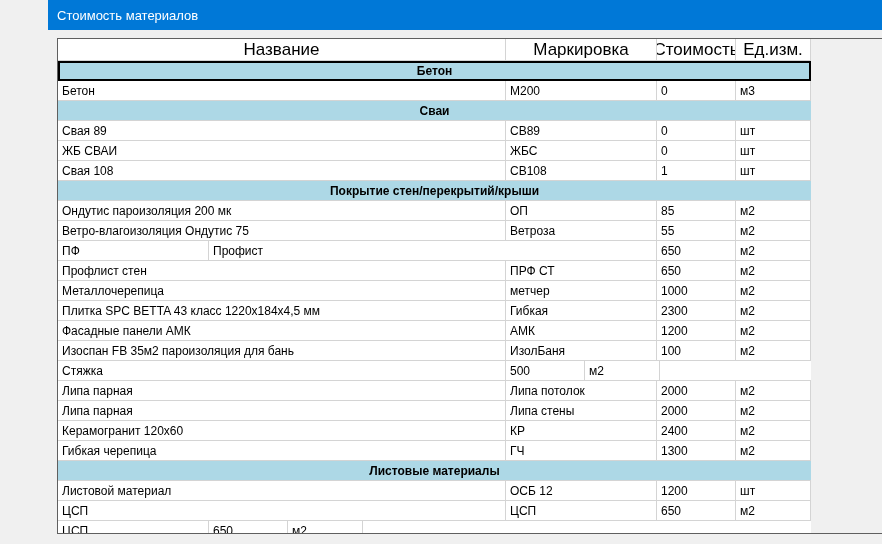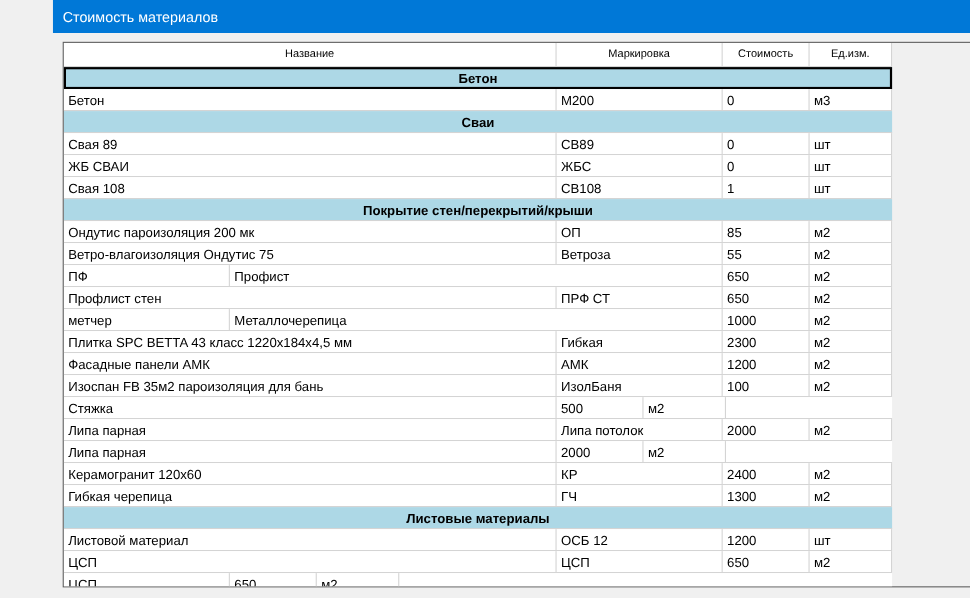--- a/index.html
+++ b/index.html
@@ -44,21 +44,21 @@
   }
   .grid-header {
     display:flex; width:753px; height:22px; background:#fff;
     box-sizing:border-box;
     border-bottom:1px solid var(--grid-line,#D4D4D4);
   }
   .hcell {
     box-sizing:border-box;
     border-right:1px solid var(--grid-line,#D4D4D4);
     display:flex; align-items:center; justify-content:center;
-    font-size:10px; color:#000; white-space:nowrap; overflow:hidden;
+    font-size:17px; color:#000; white-space:nowrap; overflow:hidden;
   }
   .c0 { width:448px; } .c1 { width:151px; } .c2 { width:79px; } .c3 { width:75px; }
   .rows { width:753px; }
   .row {
     height:20px; box-sizing:border-box; background:#fff;
     display:flex; border-bottom:1px solid var(--grid-line,#D4D4D4);
   }
   .cell {
     box-sizing:border-box; padding:0 4px;
     border-right:1px solid var(--grid-line,#D4D4D4);
@@ -169,22 +169,22 @@
             <div class="cell c2">650</div>
             <div class="cell c3">м2</div>
           </div>
           <div class="row">
             <div class="cell c0">Профлист стен</div>
             <div class="cell c1">ПРФ СТ</div>
             <div class="cell c2">650</div>
             <div class="cell c3">м2</div>
           </div>
           <div class="row">
+            <div class="cell c0">Металлочерепица</div>
             <div class="cell c1">метчер</div>
-            <div class="cell c0">Металлочерепица</div>
             <div class="cell c2">1000</div>
             <div class="cell c3">м2</div>
           </div>
           <div class="row">
             <div class="cell c0">Плитка SPC BETTA 43 класс 1220x184x4,5 мм</div>
             <div class="cell c1">Гибкая</div>
             <div class="cell c2">2300</div>
             <div class="cell c3">м2</div>
           </div>
           <div class="row">
@@ -205,20 +205,21 @@
             <div class="cell c3">м2</div>
           </div>
           <div class="row">
             <div class="cell c0">Липа парная</div>
             <div class="cell c1">Липа потолок</div>
             <div class="cell c2">2000</div>
             <div class="cell c3">м2</div>
           </div>
           <div class="row">
             <div class="cell c0">Липа парная</div>
+            <div class="cell c1">Липа стены</div>
             <div class="cell c2">2000</div>
             <div class="cell c3">м2</div>
           </div>
           <div class="row">
             <div class="cell c0">Керамогранит 120x60</div>
             <div class="cell c1">КР</div>
             <div class="cell c2">2400</div>
             <div class="cell c3">м2</div>
           </div>
           <div class="row">

